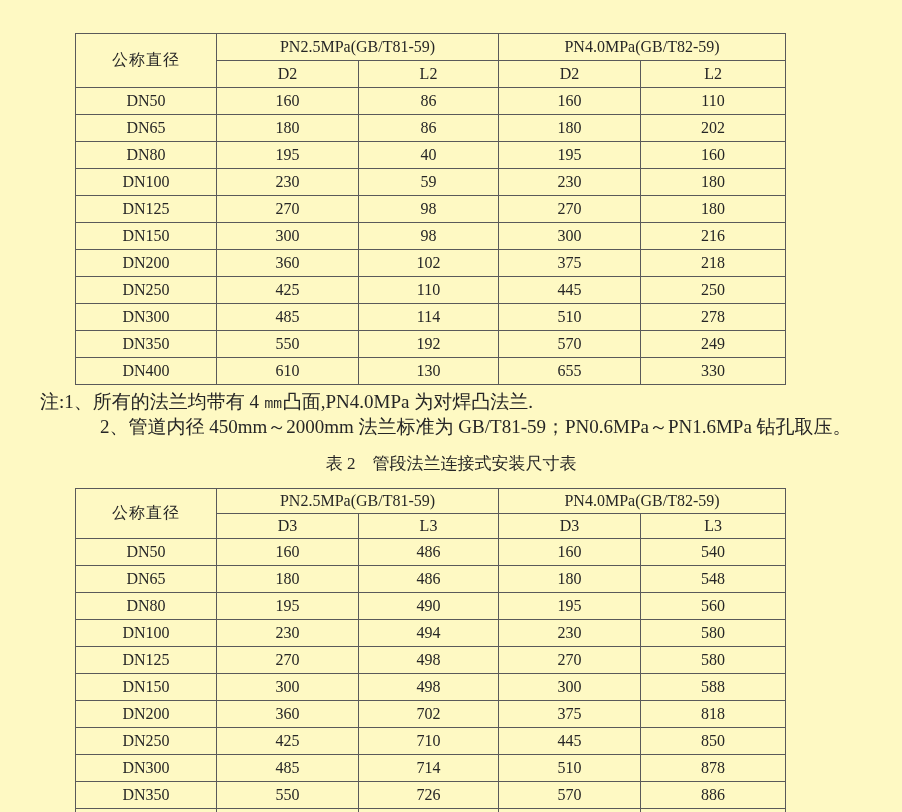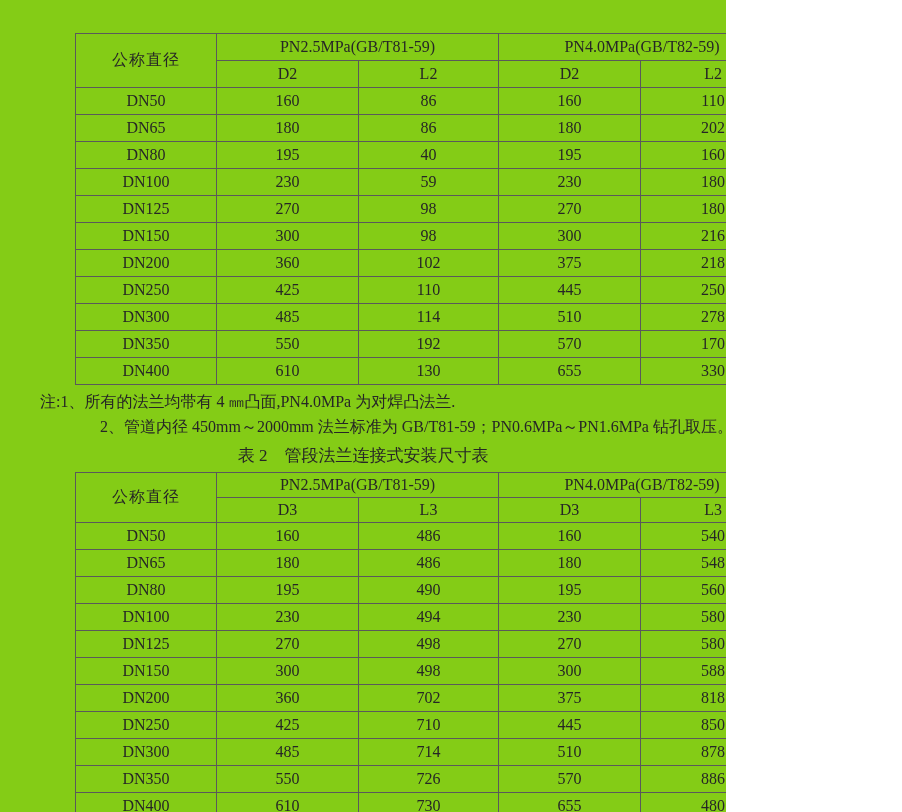--- a/index.html
+++ b/index.html
@@ -2,24 +2,24 @@
 <html><head>
 <meta charset="utf-8">
 <style>
   html, body {
     margin: 0;
     padding: 0;
     background: #ffffff;
   }
   .page {
     position: relative;
-    width: 726px;
+    width: 902px;
     height: 812px;
     overflow: hidden;
-    background: #84cc16;
+    background: #fef9c3;
     font-family: "Liberation Serif", "DejaVu Serif", serif;
     color: #262626;
   }
   table.dim-table {
     border-collapse: collapse;
     table-layout: fixed;
     margin-left: 75px;
     width: 710px;
   }
   table.dim-table td {
@@ -34,28 +34,28 @@
     white-space: nowrap;
   }
   table.t1 { margin-top: 33px; }
   table.t1 tr { height: 27px; }
   table.t2 { margin-top: 0px; }
   table.t2 tr { height: 27px; }
   table.t2 tr.hrow { height: 25px; }
   td.corner { font-size: 17px; letter-spacing: 1px; }
   .note {
     margin: 0;
-    font-size: 16px;
+    font-size: 19px;
     line-height: 25px;
     white-space: nowrap;
   }
   .note1 { margin-top: 4px; margin-left: 40px; }
   .note2 { margin-left: 100px; }
   .caption {
-    margin: 4px;
+    margin: 12px;
     font-size: 17px;
     line-height: 25px;
     text-align: center;
     white-space: pre;
   }
 </style>
 </head>
 <body>
 
 <div class="page">
@@ -141,21 +141,21 @@
           <td>485</td>
           <td>114</td>
           <td>510</td>
           <td>278</td>
       </tr>
       <tr>
         <td>DN350</td>
           <td>550</td>
           <td>192</td>
           <td>570</td>
-          <td>170</td>
+          <td>249</td>
       </tr>
       <tr>
         <td>DN400</td>
           <td>610</td>
           <td>130</td>
           <td>655</td>
           <td>330</td>
       </tr>
     </tbody>
   </table>

